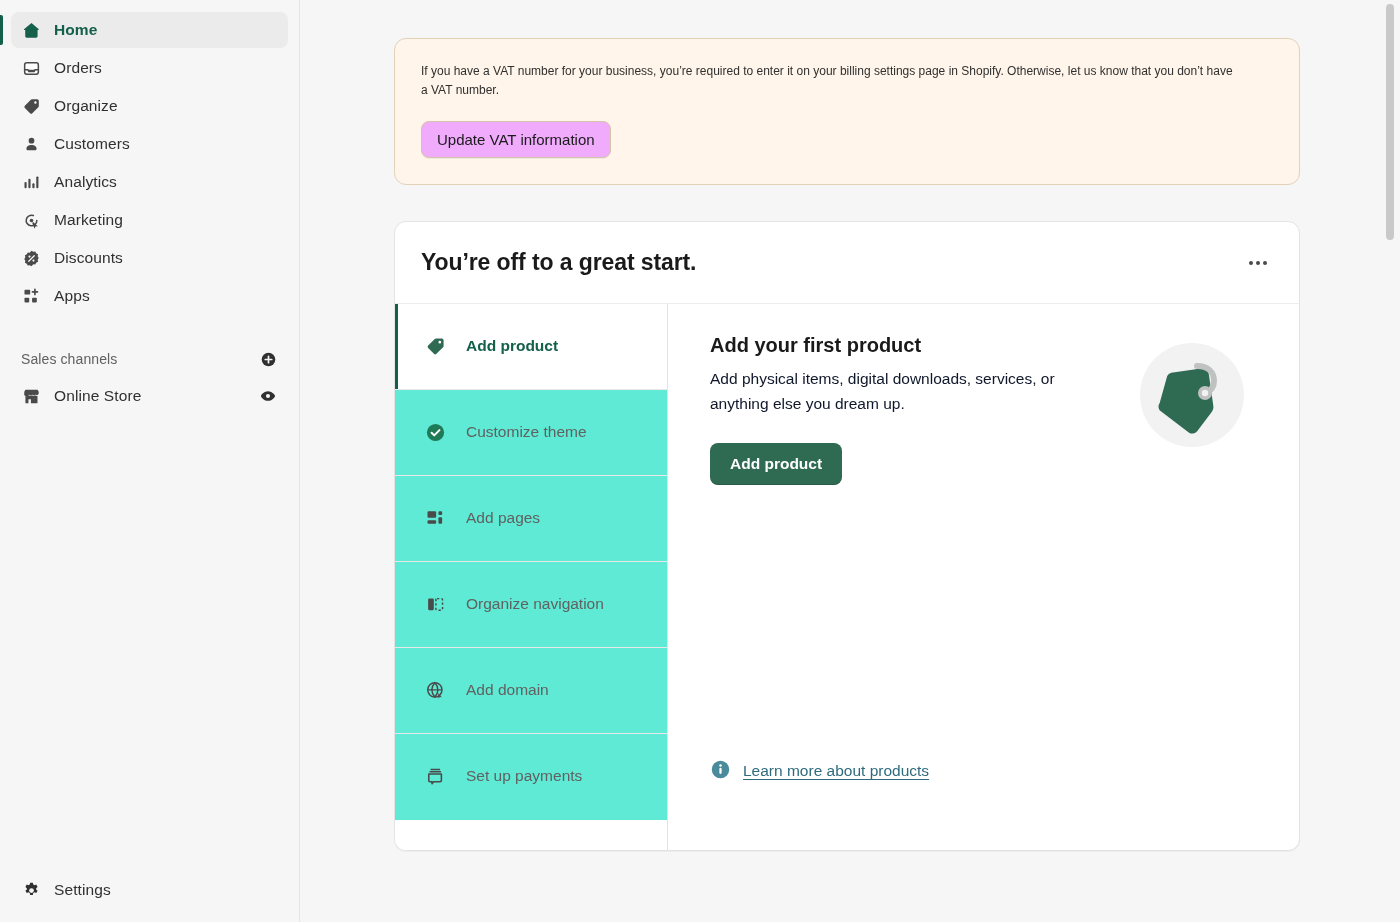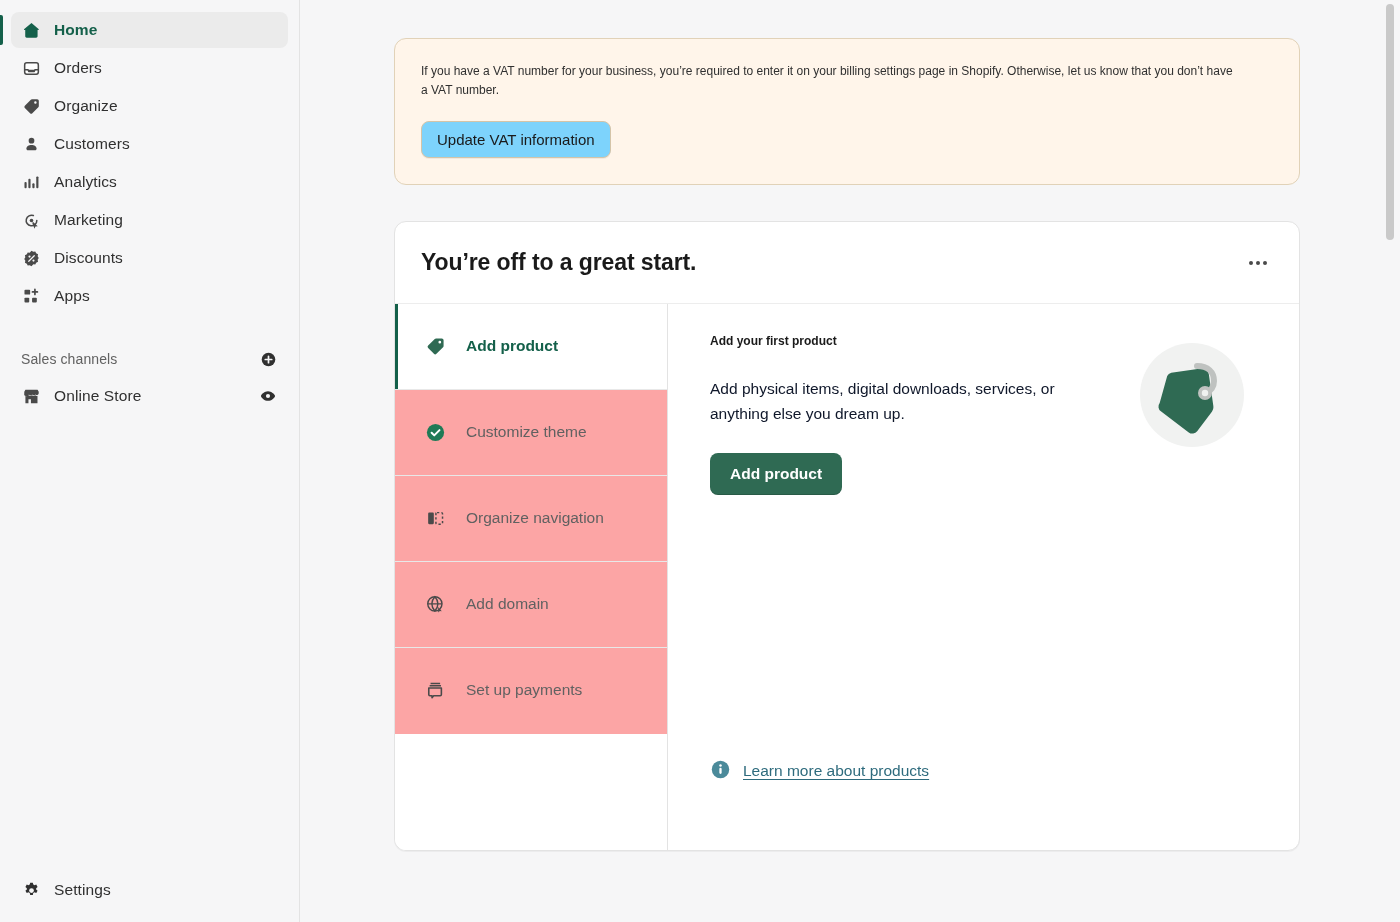--- a/index.html
+++ b/index.html
@@ -89,21 +89,21 @@
   .banner-title {
     font-size: 15.5px; font-weight: 700; color: #1a1a1a;
     margin-bottom: 15px; letter-spacing: .05px;
   }
   .banner-body {
     font-size: 12px; color: #303030; line-height: 1.62;
     max-width: 820px; margin-bottom: 20px;
   }
   .banner-btn {
     display: inline-block;
-    background: #7dd3fc;
+    background: #f0abfc;
     border: 1px solid #d4c4a8;
     border-radius: 8px;
     padding: 9px 15px;
     font-size: 15px; color: #1a1a1a;
     font-family: inherit;
     cursor: pointer;
     box-shadow: 0 1px 0 rgba(0,0,0,.05);
   }
 
   
@@ -133,21 +133,21 @@
   .steps {
     width: 273px; flex: 0 0 273px;
     border-right: 1px solid #e3e3e3;
     background: #fff;
   }
   .step {
     display: flex; align-items: center;
     min-height: 86px;
     padding: 14px 18px 14px 0;
     position: relative;
-    background: #fca5a5;
+    background: #5eead4;
     border-bottom: 1px solid #e8e8e8;
     cursor: pointer;
   }
   .step:last-child { border-bottom: none; }
   .step.active { background: #ffffff; }
   .step.active::before {
     content: ""; position: absolute; left: 0; top: 0; bottom: 0;
     width: 3px; background: #14604a;
   }
   .step-ico {
@@ -161,21 +161,21 @@
 
   
   .detail {
     flex: 1 1 auto;
     padding: 30px 34px 30px 42px;
     position: relative;
     display: flex; flex-direction: column;
   }
   .detail-head { display: flex; justify-content: space-between; align-items: flex-start; }
   .detail-texts { max-width: 370px; }
-  .detail-title { font-size: 12px; font-weight: 700; color: #1a1a1a; margin-bottom: 28px; }
+  .detail-title { font-size: 20px; font-weight: 700; color: #1a1a1a; margin-bottom: 9px; }
   .detail-desc { font-size: 15.5px; color: #0f172a; line-height: 1.62; margin-bottom: 27px; }
   .primary-btn {
     background: #2f6a53; color: #fff;
     border: none; border-radius: 8px;
     font-size: 15.5px; font-weight: 600;
     padding: 12px 20px;
     font-family: inherit; cursor: pointer;
     align-self: flex-start;
     box-shadow: inset 0 -1px 0 rgba(0,0,0,.15);
   }
@@ -376,20 +376,31 @@
             <div class="step done">
               <span class="step-ico">
                 <svg width="21" height="21" viewBox="0 0 20 20">
                   <circle cx="10" cy="10" r="8.2" fill="#1f7a56"></circle>
                   <path d="m6.3 10.2 2.5 2.5 5-5" fill="none" stroke="#fff" stroke-width="1.9" stroke-linecap="round" stroke-linejoin="round"></path>
                 </svg>
               </span>
               <span class="step-label">Customize theme</span>
             </div>
 
+            <div class="step">
+              <span class="step-ico">
+                <svg width="21" height="21" viewBox="0 0 20 20" fill="#4a4a4a">
+                  <rect x="2.4" y="3.2" width="8.2" height="6.1" rx="1"></rect>
+                  <rect x="2.4" y="11.6" width="8.2" height="3.4" rx="1"></rect>
+                  <rect x="12.8" y="3.2" width="3.5" height="3.5" rx="1"></rect>
+                  <rect x="12.8" y="8.8" width="3.5" height="6.2" rx="1"></rect>
+                </svg>
+              </span>
+              <span class="step-label">Add pages</span>
+            </div>
 
             <div class="step">
               <span class="step-ico">
                 <svg width="21" height="21" viewBox="0 0 20 20">
                   <rect x="3" y="4.4" width="5.4" height="11" rx="1" fill="#4a4a4a"></rect>
                   <rect x="10.4" y="4.4" width="6.3" height="11" rx="1" fill="none" stroke="#4a4a4a" stroke-width="1.4" stroke-dasharray="2.2 2"></rect>
                 </svg>
               </span>
               <span class="step-label">Organize navigation</span>
             </div>

